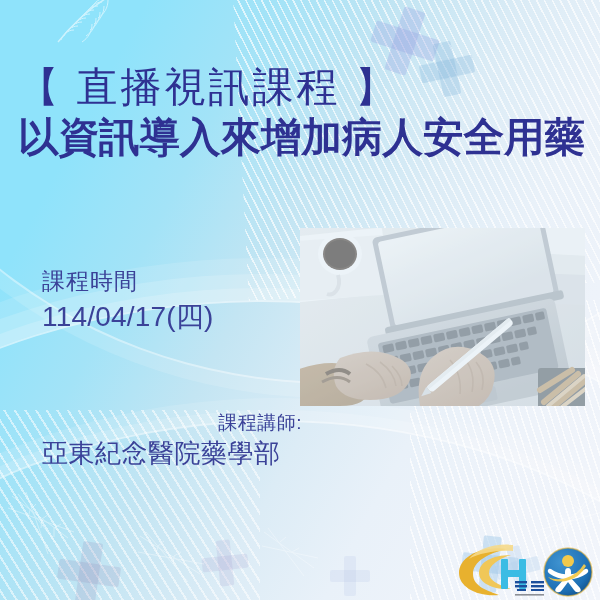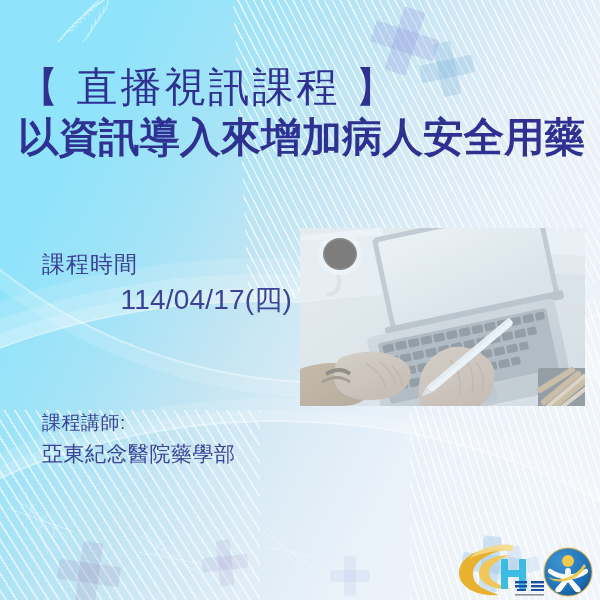--- a/index.html
+++ b/index.html
@@ -180,52 +180,52 @@
   }
   .title-line-2, .title-line-3 {
     font-size: 40.5px;
     letter-spacing: 0px;
     font-weight: bold;
   }
 
   .info-block {
     position: absolute;
     left: 42px;
-    top: 248px;
+    top: 265px;
     width: 250px;
   }
   .info-label {
     color: #3b4298;
     font-size: 23px;
     line-height: 32px;
     letter-spacing: 1px;
   }
   .info-date, .info-time {
     color: #3b4298;
     font-size: 28px;
     line-height: 40px;
     letter-spacing: 0.2px;
-    text-align: right;
   }
 
   .speaker-block {
     position: absolute;
     left: 42px;
     top: 408px;
     width: 260px;
   }
   .speaker-label {
     color: #3b4298;
     font-size: 19px;
     line-height: 30px;
     letter-spacing: 0.5px;
+    text-align: right;
   }
   .speaker-org, .speaker-names {
     color: #3b4298;
-    font-size: 21px;
+    font-size: 26px;
     line-height: 31px;
     letter-spacing: 0.5px;
   }
 
   
   .photo {
     position: absolute;
     left: 300px;
     top: 228px;
     width: 285px;

